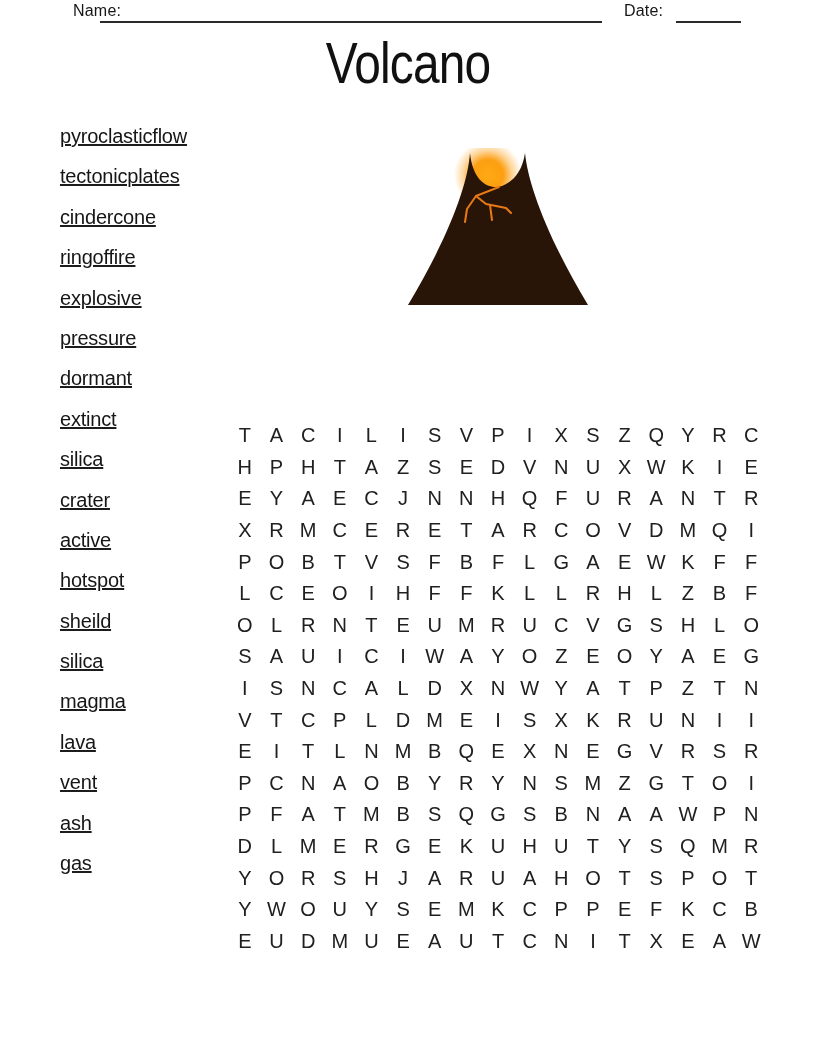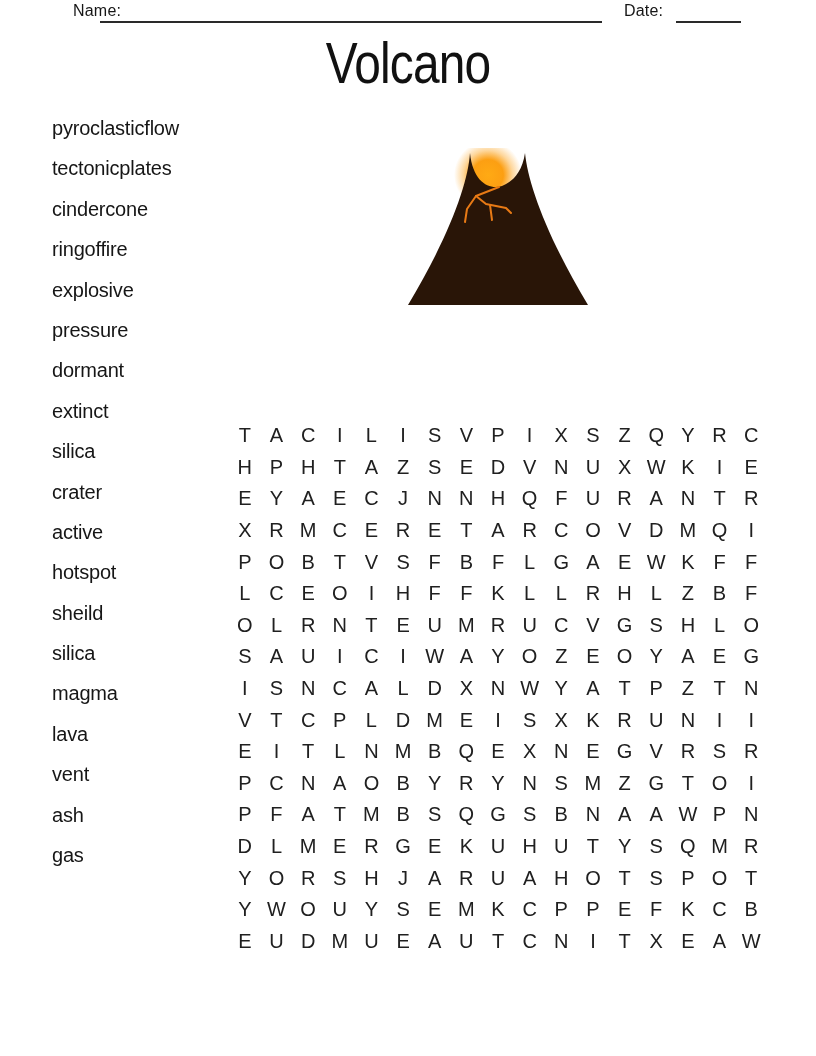--- a/index.html
+++ b/index.html
@@ -48,23 +48,24 @@
     transform: scaleX(0.84);
     transform-origin: 50% 50%;
     letter-spacing: -1px;
   }
 
   
   .word-list {
     position: absolute;
     left: 48px;
     top: 104px;
-    margin: 4px;
+    margin: 12px;
     padding: 0;
     list-style: none;
+    text-decoration: underline;
   }
   .word-list li {
     height: 40.4px;
     line-height: 40.4px;
     font-size: 20px;
     color: #161616;
     letter-spacing: -0.2px;
   }
 
   

